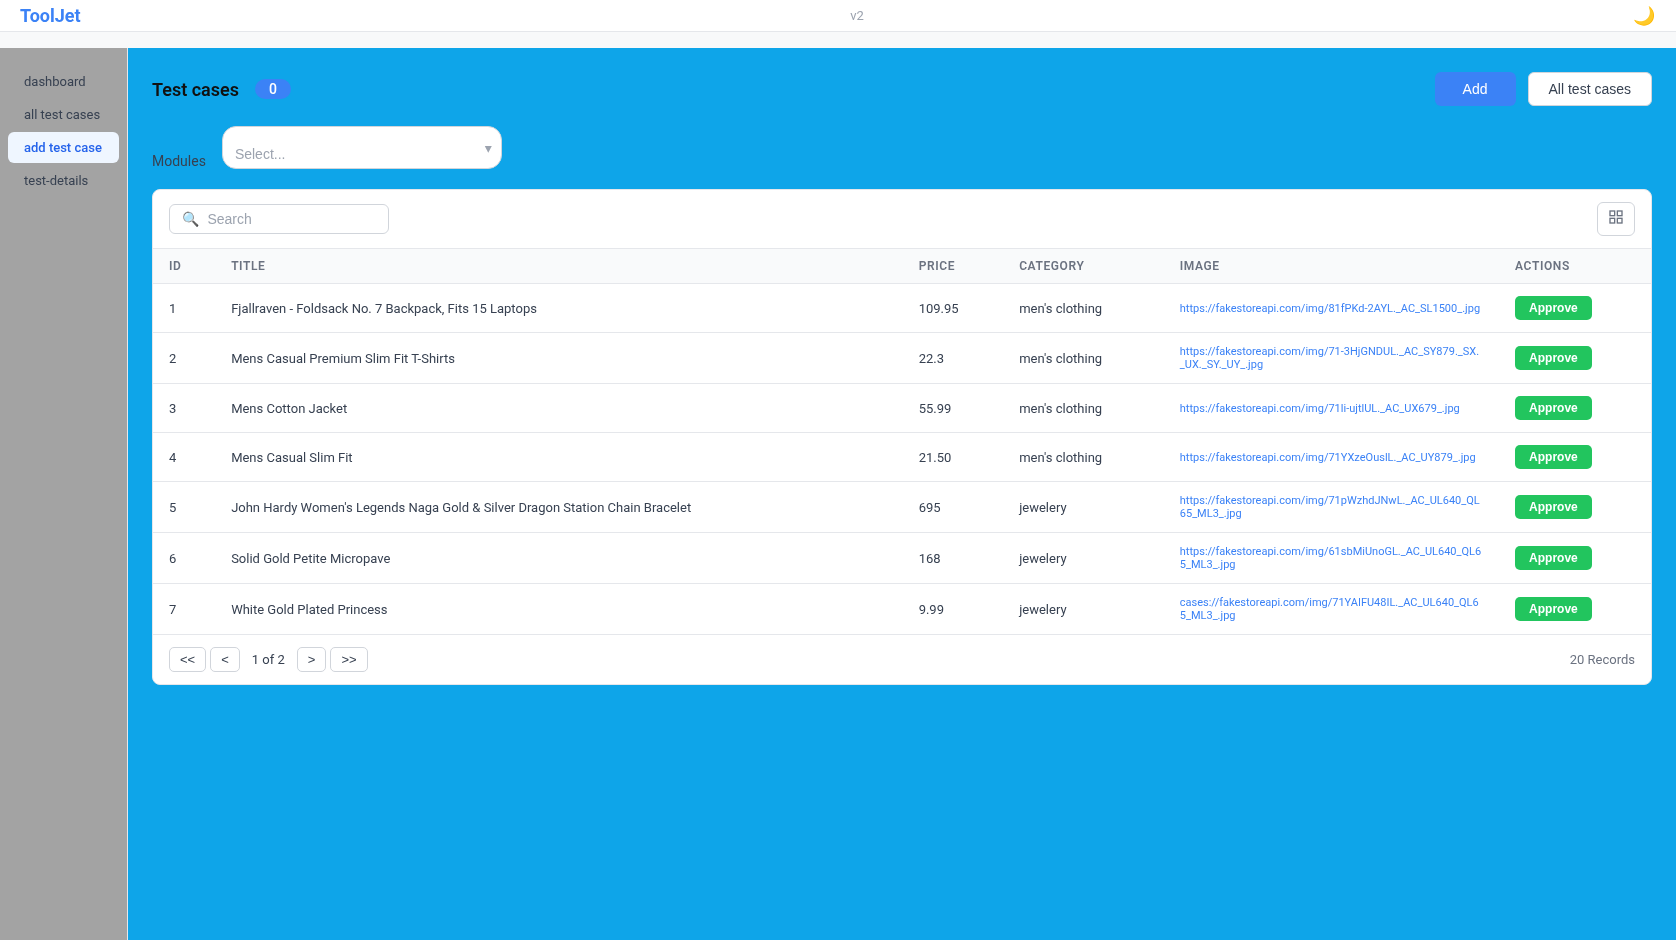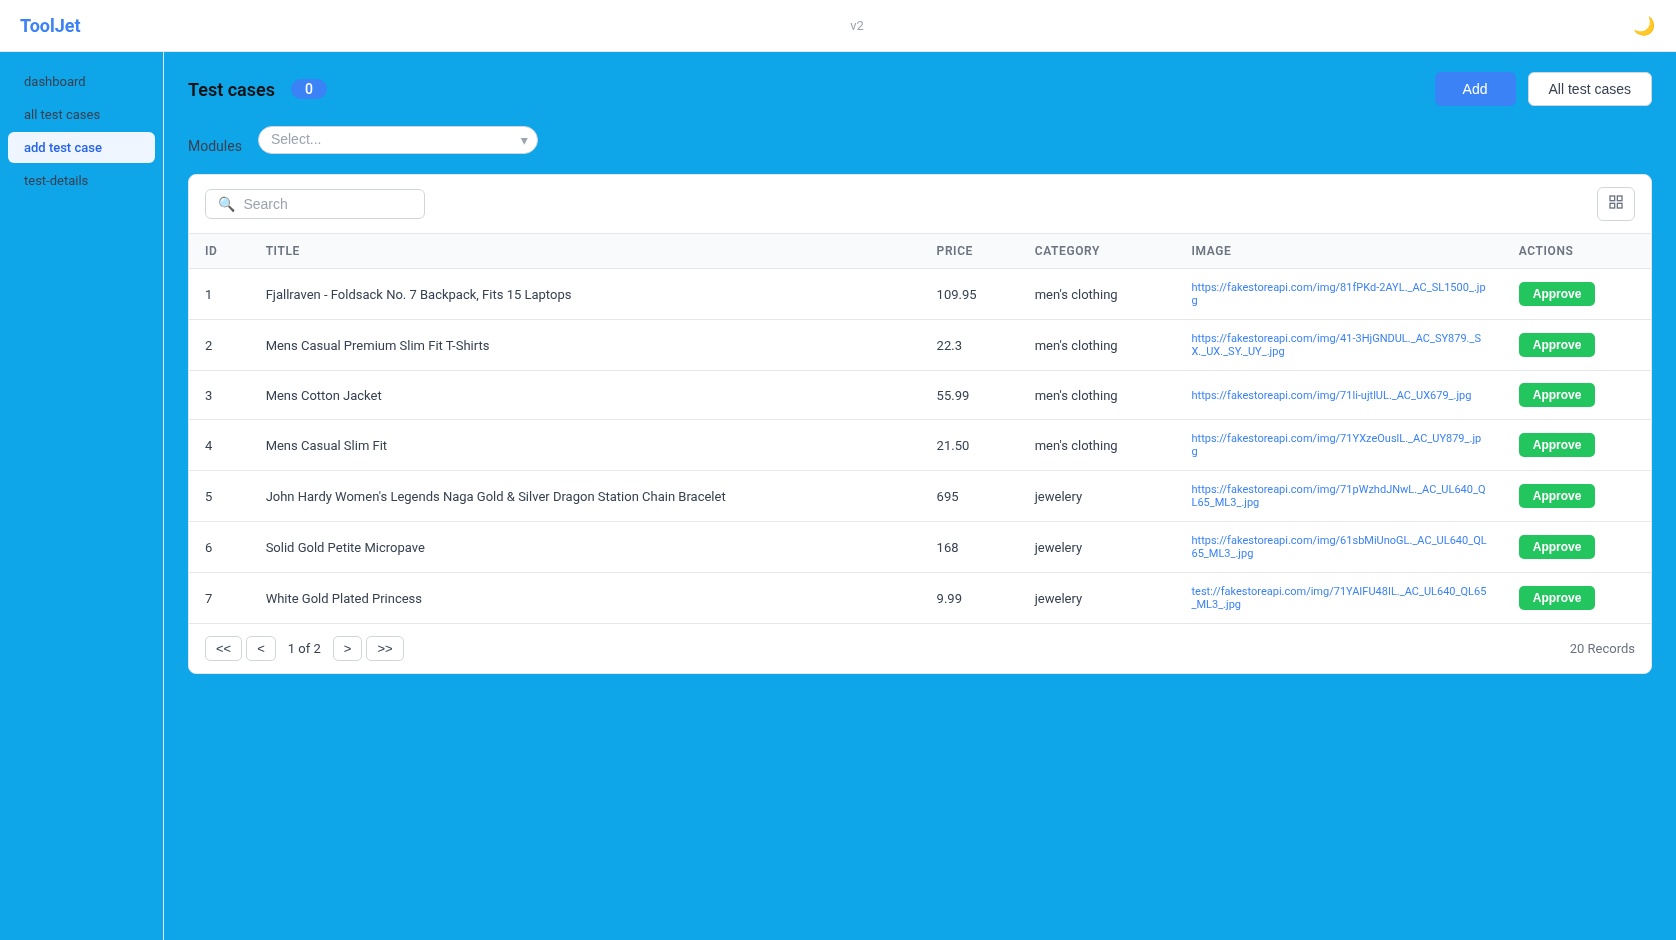--- a/index.html
+++ b/index.html
@@ -1,20 +1,20 @@
 <!DOCTYPE html>
 <html><head>
   <meta charset="utf-8">
   <style>
     * { box-sizing: border-box; margin: 0; padding: 0; }
     body { font-family: -apple-system, BlinkMacSystemFont, 'Segoe UI', Roboto, sans-serif; background: #f8f9fa; color: #333; font-size: 14px; }
 
     
     #topbar {
-      height: 52px;
+      height: 32px;
       background: #fff;
       border-bottom: 1px solid #e5e7eb;
       display: flex;
       align-items: center;
       justify-content: space-between;
       padding: 0 20px;
       position: fixed;
       top: 0; left: 0; right: 0;
       z-index: 100;
     }
@@ -37,22 +37,22 @@
 
     
     #layout {
       display: flex;
       margin-top: 48px;
       min-height: calc(100vh - 48px);
     }
 
     
     #sidebar {
-      width: 164px;
-      background: #0ea5e9;
+      width: 128px;
+      background: #a3a3a3;
       border-right: 1px solid #e5e7eb;
       padding: 16px 0;
       flex-shrink: 0;
     }
     .sidebar-item {
       padding: 8px 16px;
       cursor: pointer;
       color: #374151;
       border-radius: 6px;
       margin: 2px 8px;
@@ -122,21 +122,21 @@
       gap: 16px;
       margin-bottom: 20px;
     }
     .modules-label {
       color: #374151;
       font-size: 14px;
     }
     .modules-select {
       border: 1px solid #d1d5db;
       border-radius: 14px;
-      padding: 4px 36px 6px 12px;
+      padding: 19px 36px 6px 12px;
       font-size: 14px;
       color: #9ca3af;
       background: #fff;
       cursor: pointer;
       min-width: 280px;
       appearance: none;
       -webkit-appearance: none;
       position: relative;
     }
     .select-wrapper {
@@ -361,21 +361,21 @@
       <td class="image-cell">https://fakestoreapi.com/img/81fPKd-2AYL._AC_SL1500_.jpg</td>
       <td>
         <button class="btn-approve">Approve</button>
       </td>
     </tr>
             <tr>
       <td>2</td>
       <td>Mens Casual Premium Slim Fit T-Shirts</td>
       <td>22.3</td>
       <td>men's clothing</td>
-      <td class="image-cell">https://fakestoreapi.com/img/41-3HjGNDUL._AC_SY879._SX._UX._SY._UY_.jpg</td>
+      <td class="image-cell">https://fakestoreapi.com/img/71-3HjGNDUL._AC_SY879._SX._UX._SY._UY_.jpg</td>
       <td>
         <button class="btn-approve">Approve</button>
       </td>
     </tr>
             <tr>
       <td>3</td>
       <td>Mens Cotton Jacket</td>
       <td>55.99</td>
       <td>men's clothing</td>
       <td class="image-cell">https://fakestoreapi.com/img/71li-ujtlUL._AC_UX679_.jpg</td>
@@ -411,21 +411,21 @@
       <td class="image-cell">https://fakestoreapi.com/img/61sbMiUnoGL._AC_UL640_QL65_ML3_.jpg</td>
       <td>
         <button class="btn-approve">Approve</button>
       </td>
     </tr>
             <tr>
       <td>7</td>
       <td>White Gold Plated Princess</td>
       <td>9.99</td>
       <td>jewelery</td>
-      <td class="image-cell">test://fakestoreapi.com/img/71YAIFU48IL._AC_UL640_QL65_ML3_.jpg</td>
+      <td class="image-cell">cases://fakestoreapi.com/img/71YAIFU48IL._AC_UL640_QL65_ML3_.jpg</td>
       <td>
         <button class="btn-approve">Approve</button>
       </td>
     </tr>
           </tbody>
       </table>
 
       <div class="pagination">
         <div class="pagination-controls">
           <button class="page-btn">&lt;&lt;</button>

